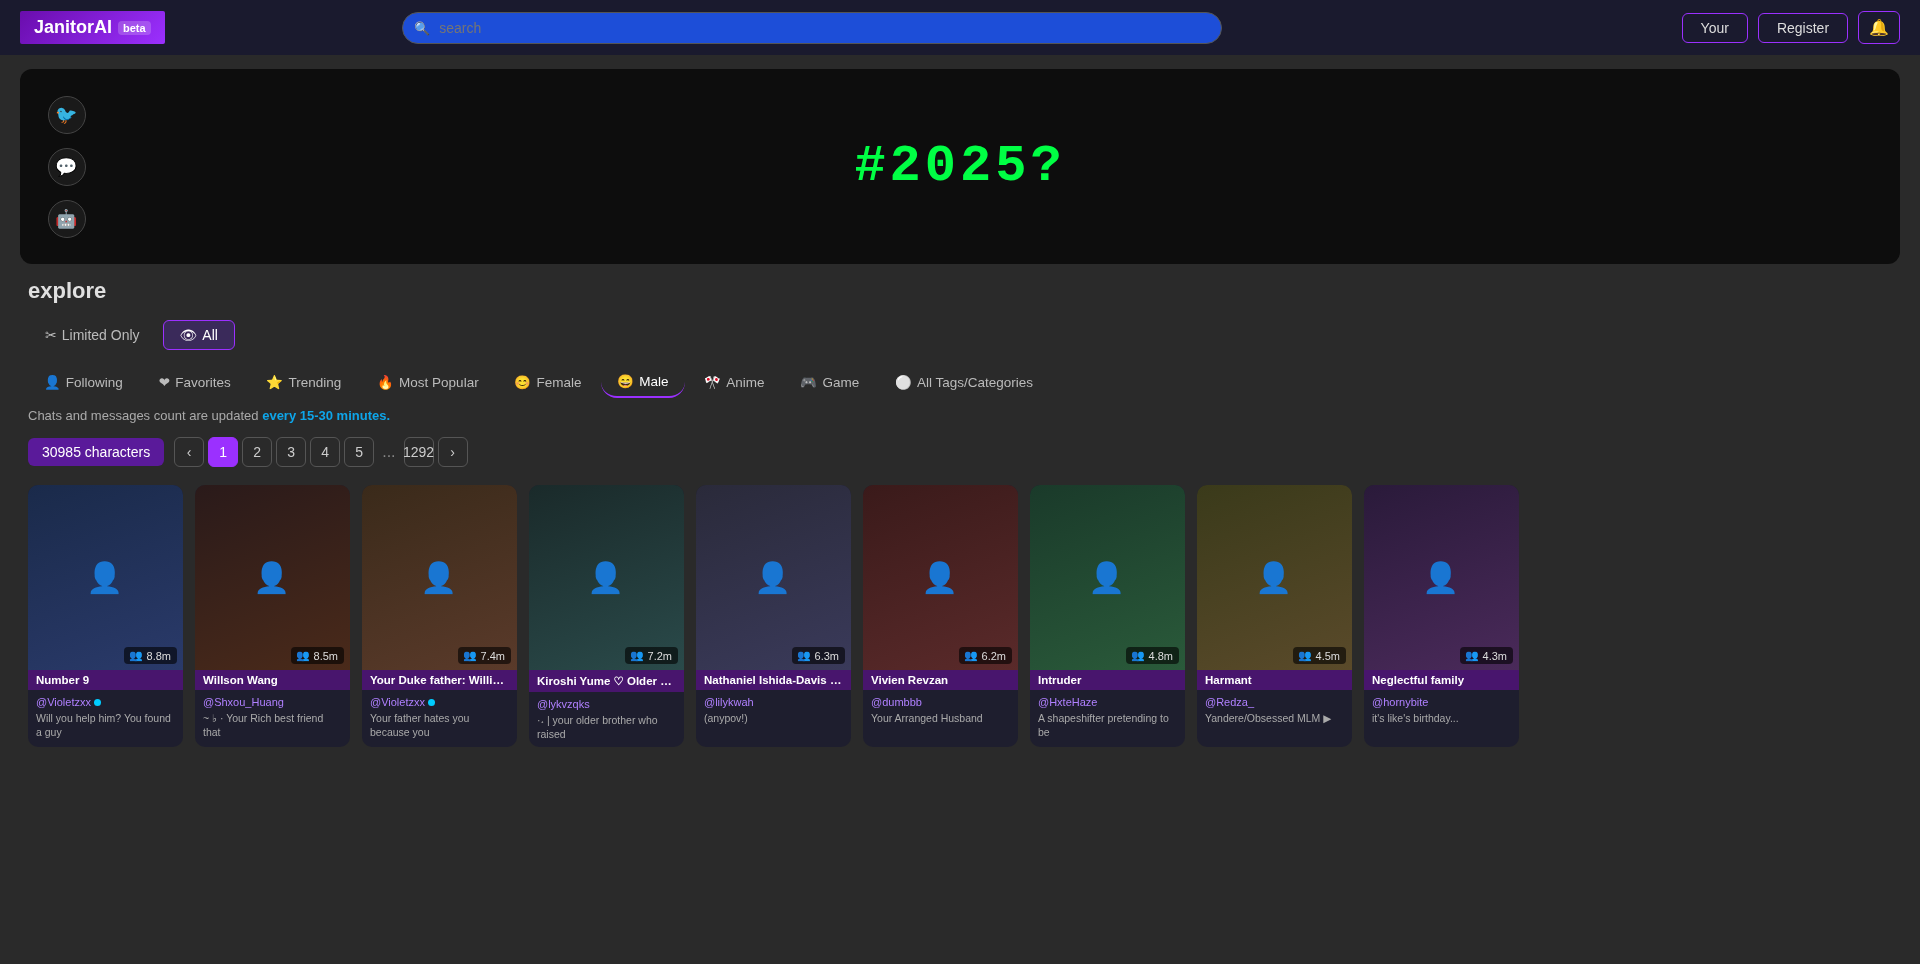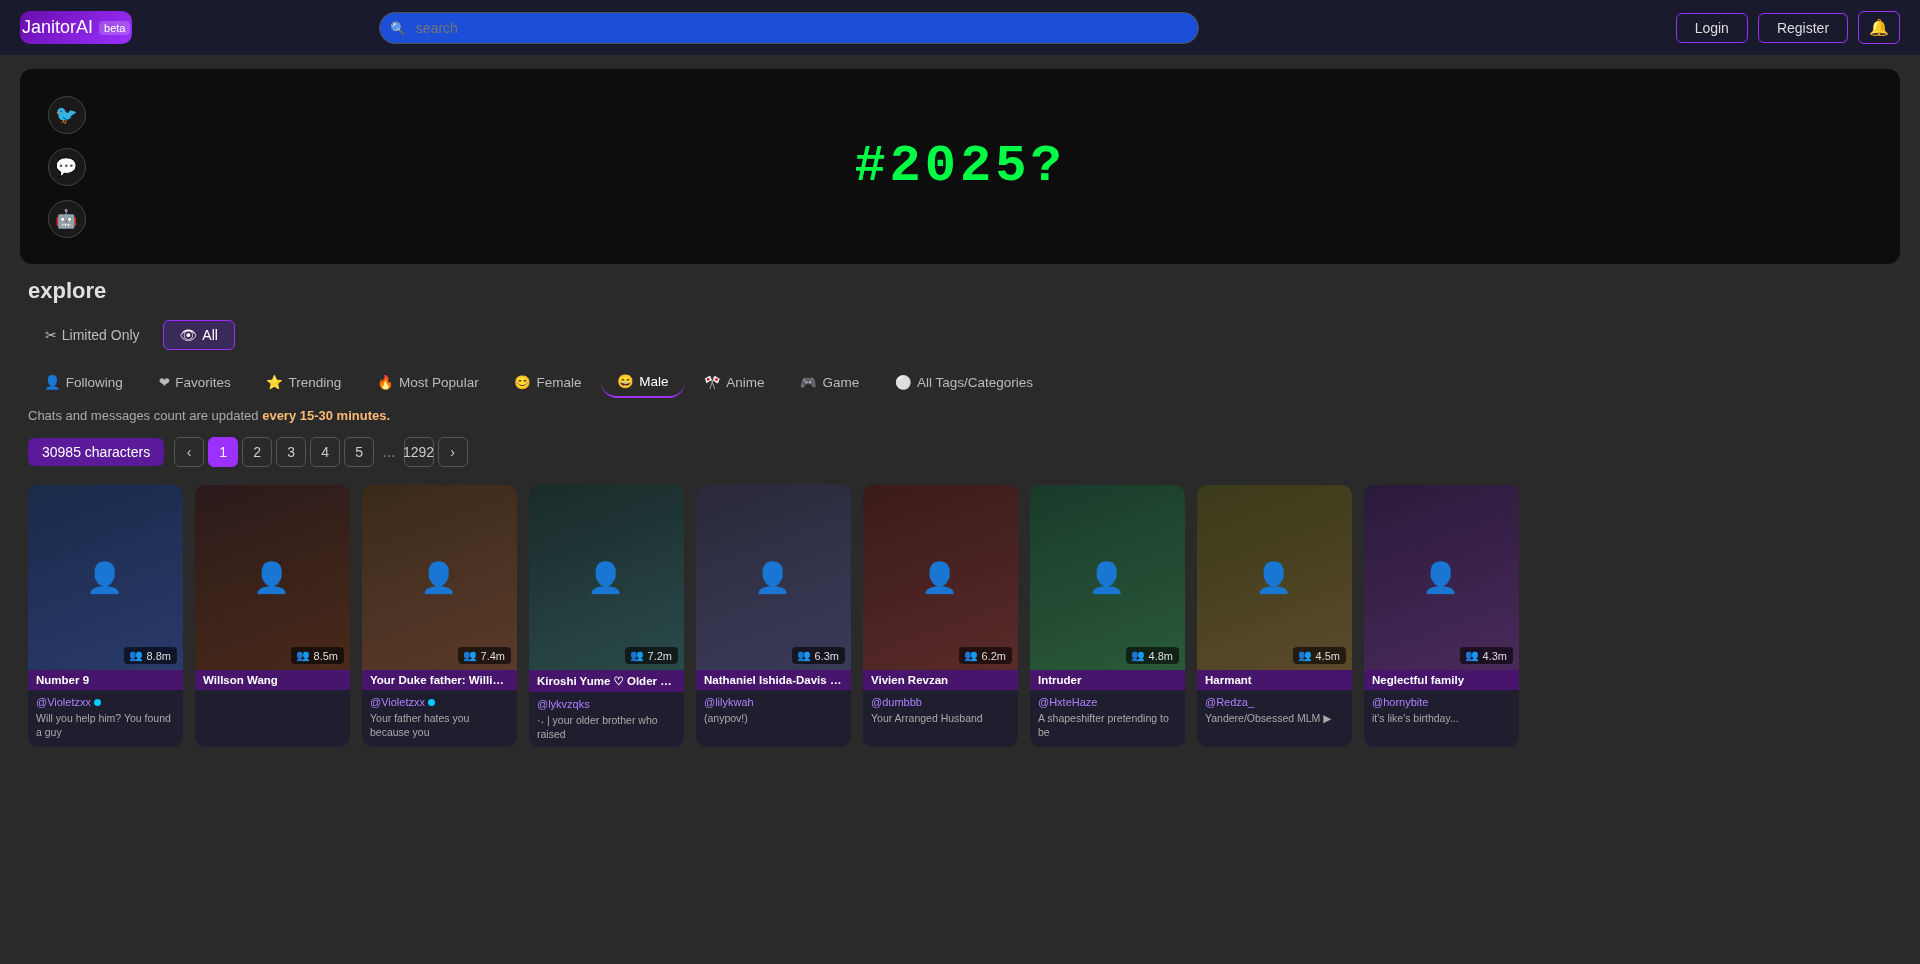--- a/index.html
+++ b/index.html
@@ -14,24 +14,24 @@
     .header {
       background-color: #1a1a2e;
       display: flex;
       align-items: center;
       padding: 0 20px;
       height: 55px;
       gap: 16px;
     }
     .logo {
       background: linear-gradient(135deg, #6a0dad, #9b30ff);
-      border-radius: 10px;
-      padding: 6px 2px;
+      border-radius: 2px;
+      padding: 6px 14px;
       font-size: 18px;
-      font-weight: normal;
+      font-weight: bold;
       color: white;
       display: flex;
       align-items: center;
       gap: 6px;
       white-space: nowrap;
     }
     .logo .beta {
       font-size: 11px;
       background: rgba(255,255,255,0.2);
       border-radius: 4px;
@@ -195,21 +195,21 @@
       color: #fff;
     }
 
     
     .info-bar {
       font-size: 13px;
       color: #aaa;
       margin-bottom: 14px;
     }
     .info-bar strong {
-      color: #fdba74;
+      color: #0ea5e9;
       font-weight: 600;
     }
 
     
     .pagination {
       display: flex;
       align-items: center;
       gap: 4px;
       margin-bottom: 18px;
     }
@@ -345,21 +345,21 @@
     <span>JanitorAI</span>
     <span class="beta">beta</span>
   </div>
 
   <div class="search-bar">
     <span class="search-icon-wrap">🔍</span>
     <input type="text" placeholder="search" style="">
   </div>
 
   <div class="header-right">
-    <button class="btn-login">Login</button>
+    <button class="btn-login">Your</button>
     <button class="btn-register">Register</button>
     <button class="btn-notify">🔔</button>
   </div>
 </header>
 
 <div class="banner">
   <div class="banner-social">
     <div class="social-btn">🐦</div>
     <div class="social-btn">💬</div>
     <div class="social-btn">🤖</div>
@@ -462,20 +462,27 @@
     <div class="card-img-overlay">
       <div class="card-img-placeholder card-bg-2">
         <span>👤</span>
       </div>
       <div class="card-stat">
         <span>👥</span>
         <span>8.5m</span>
       </div>
     </div>
     <div class="card-title-bar">Willson Wang</div>
+    <div class="card-bottom">
+      <div class="card-author">
+        <span>@Shxou_Huang</span>
+
+      </div>
+      <div class="card-desc">~ ♭ · Your Rich best friend that</div>
+    </div>
   </div>
       <div class="card">
     <div class="card-img-overlay">
       <div class="card-img-placeholder card-bg-3">
         <span>👤</span>
       </div>
       <div class="card-stat">
         <span>👥</span>
         <span>7.4m</span>
       </div>

